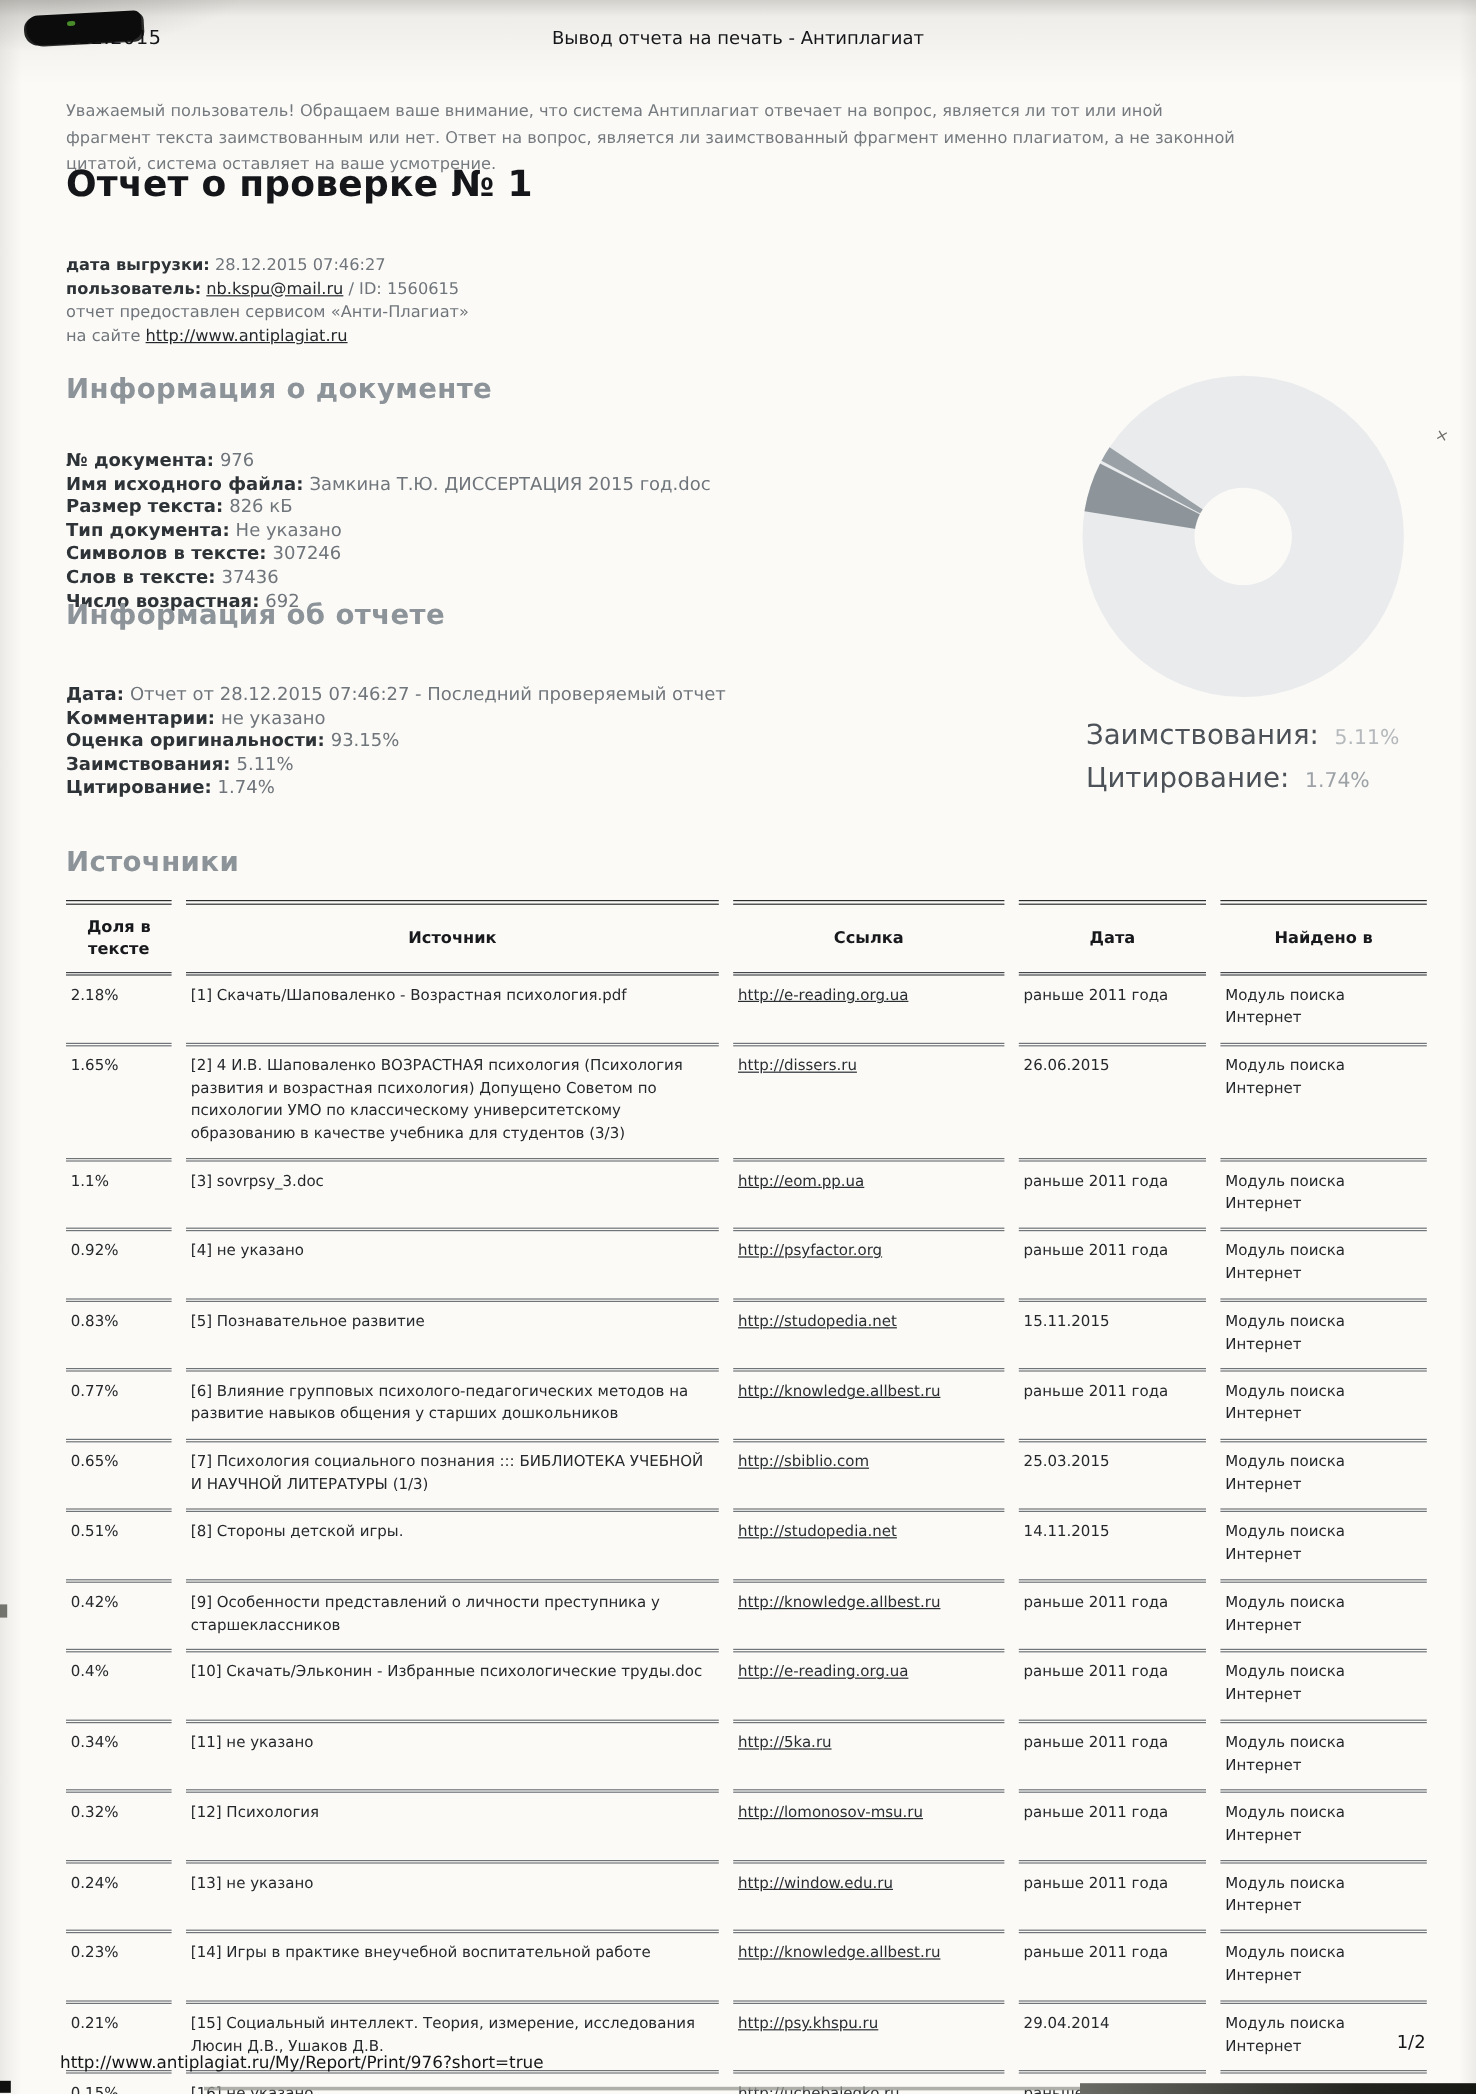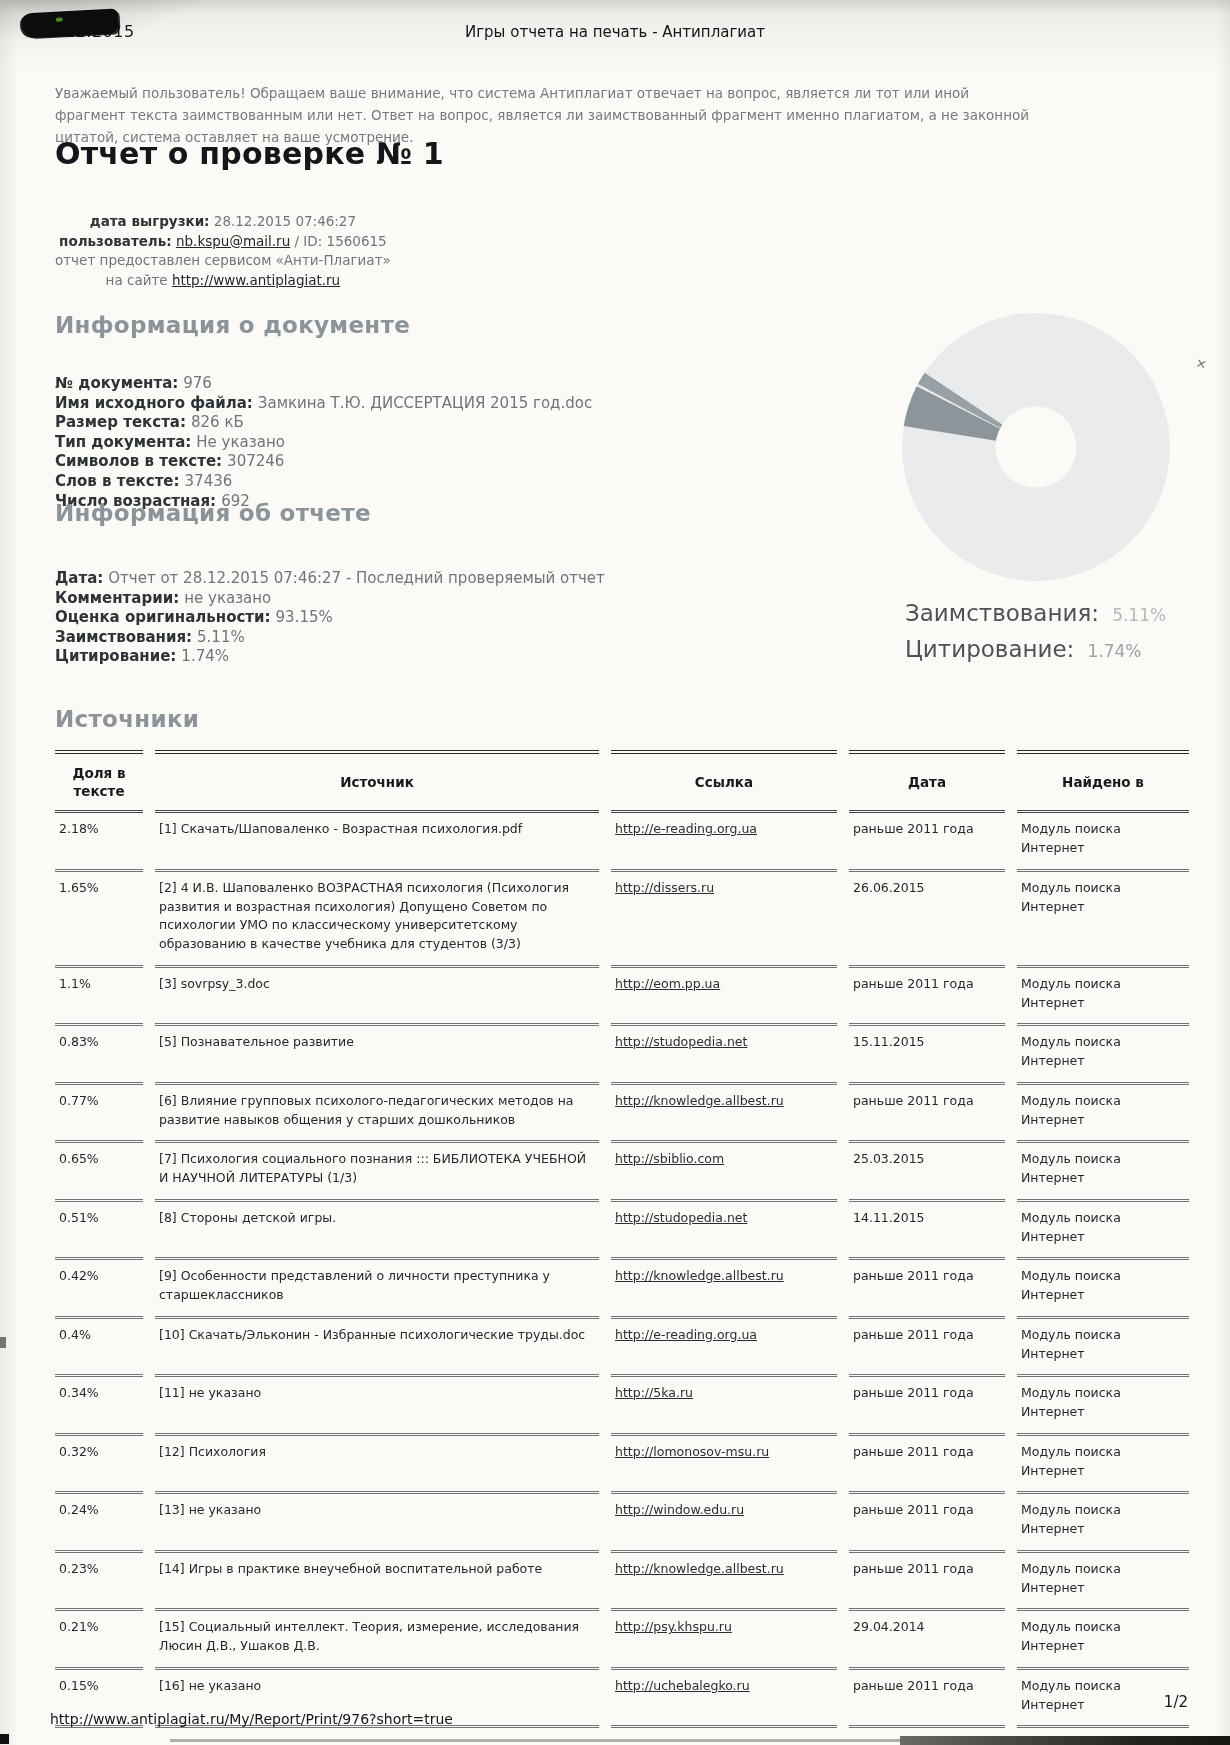--- a/index.html
+++ b/index.html
@@ -21,21 +21,21 @@
   .hdr-title{left:0;right:0;top:23px;text-align:center;font-size:15px;color:#141518;}
   
   .notice{left:55px;top:83px;width:978px;font-size:13.5px;line-height:1.62;color:#757a7f;}
   
   .h1{left:55px;top:136px;font-size:30px;font-weight:bold;color:#141619;letter-spacing:.2px;}
   .h2{font-size:23px;font-weight:bold;color:#8c9399;letter-spacing:.3px;}
   .h2-doc{left:55px;top:312px;}
   .h2-rep{left:55px;top:500px;}
   .h2-src{left:55px;top:706px;}
   
-  .meta{left:55px;top:212px;font-size:13.5px;line-height:19.6px;color:#6f757b;text-align:center;}
+  .meta{left:55px;top:212px;font-size:13.5px;line-height:19.6px;color:#6f757b;}
   .m-label{font-weight:bold;color:#2e3337;}
   .m-value{color:#6f757b;}
   a.doclink{color:#24282c;text-decoration:underline;}
   .fields{font-size:15px;line-height:19.6px;color:#6f757b;margin-top:17px;}
   .doc-fields{left:55px;top:357px;}
   .rep-fields{left:55px;top:552px;}
   .f-label{font-weight:bold;color:#2e3337;}
   .f-value{margin-left:5px;color:#6f757b;}
   
   .chart-wrap{left:895px;top:306px;width:282px;height:282px;}
@@ -64,21 +64,21 @@
   .strip-dark{left:900px;right:0;bottom:0;height:9px;background:linear-gradient(90deg,#6b6b66,#23231f 70%,#161613);}
   .corner-sq{left:0;bottom:1px;width:9px;height:10px;background:#101010;}
 </style>
 </head>
 <body>
 
 <div class="page">
 
   <div class="abs hdr-date">28.12.2015</div>
   <div class="abs scribble"></div>
-  <div class="abs hdr-title">Игры отчета на печать - Антиплагиат</div>
+  <div class="abs hdr-title">Вывод отчета на печать - Антиплагиат</div>
 
   <div class="abs notice">Уважаемый пользователь! Обращаем ваше внимание, что система Антиплагиат отвечает на вопрос, является ли тот или иной фрагмент текста заимствованным или нет. Ответ на вопрос, является ли заимствованный фрагмент именно плагиатом, а не законной цитатой, система оставляет на ваше усмотрение.</div>
 
   <div class="abs h1">Отчет о проверке № 1</div>
 
   <div class="abs meta">
     <div>
       <span class="m-label">дата выгрузки:</span>
       <span class="m-value">28.12.2015 07:46:27</span>
     </div>
@@ -205,20 +205,27 @@
   </tr>
 
   <tr>
     <td class="c-share">1.1%</td>
     <td class="c-source">[3] sovrpsy_3.doc</td>
     <td class="c-link"><a class="tlink" href="#">http://eom.pp.ua</a></td>
     <td class="c-date">раньше 2011 года</td>
     <td class="c-found"><span class="found-inner">Модуль поиска Интернет</span></td>
   </tr>
 
+  <tr>
+    <td class="c-share">0.92%</td>
+    <td class="c-source">[4] не указано</td>
+    <td class="c-link"><a class="tlink" href="#">http://psyfactor.org</a></td>
+    <td class="c-date">раньше 2011 года</td>
+    <td class="c-found"><span class="found-inner">Модуль поиска Интернет</span></td>
+  </tr>
 
   <tr>
     <td class="c-share">0.83%</td>
     <td class="c-source">[5] Познавательное развитие</td>
     <td class="c-link"><a class="tlink" href="#">http://studopedia.net</a></td>
     <td class="c-date">15.11.2015</td>
     <td class="c-found"><span class="found-inner">Модуль поиска Интернет</span></td>
   </tr>
 
   <tr>

